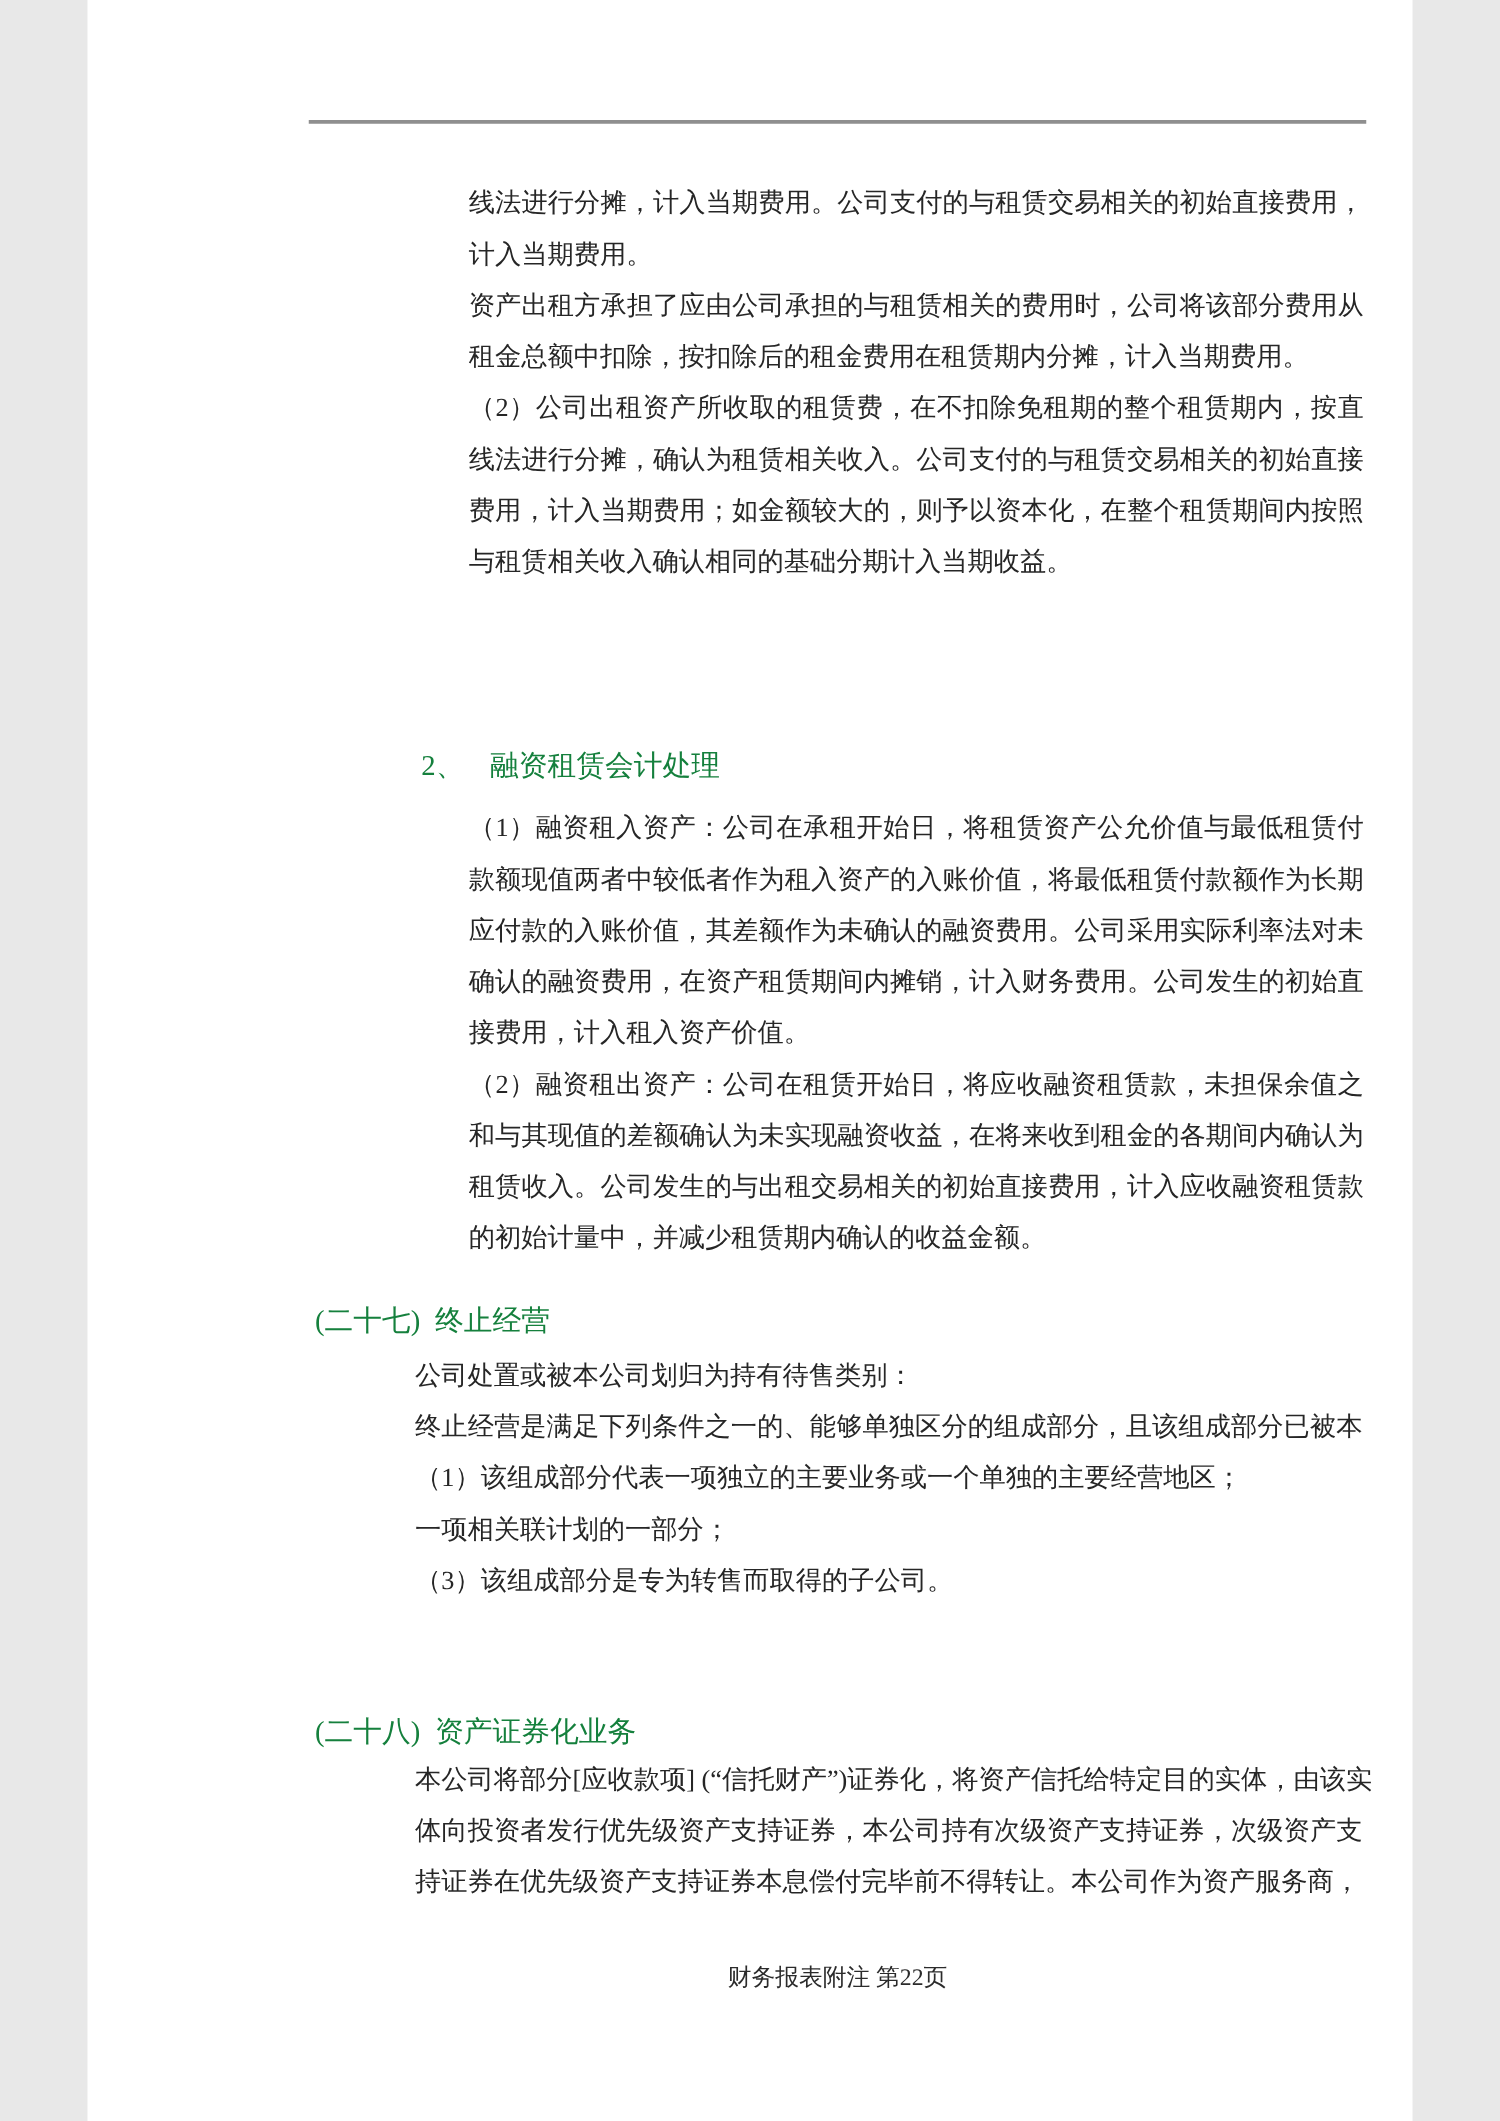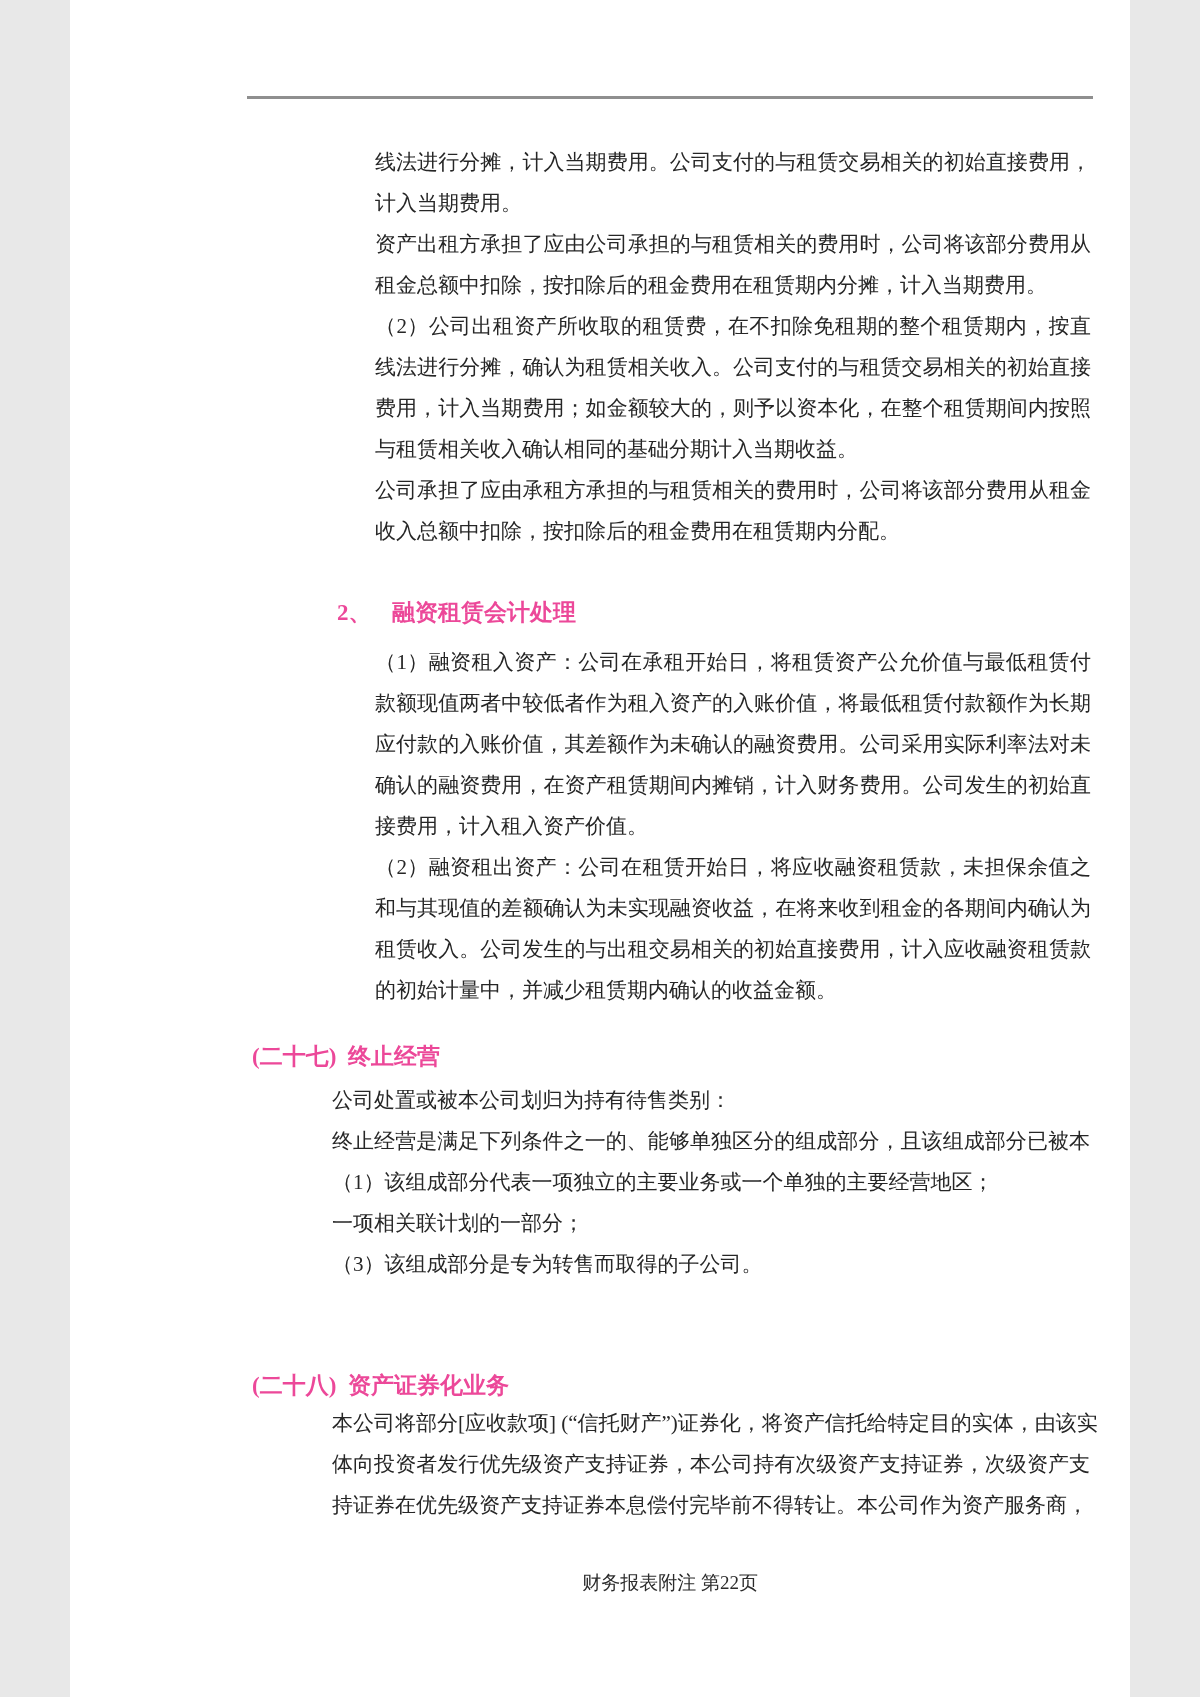--- a/index.html
+++ b/index.html
@@ -35,22 +35,22 @@
   .line {
     text-align: justify;
     text-align-last: justify;
     white-space: nowrap;
     overflow: visible;
   }
   .line.last { text-align-last: left; }
   .section-heading {
     position: absolute;
     font-size: 23px;
-    font-weight: bold;
-    color: #ec4899;
+    font-weight: normal;
+    color: #15803d;
     line-height: 30px;
     white-space: nowrap;
   }
   .heading-2 { left: 267px; top: 598px; }
   .heading-27 { left: 182px; top: 1042px; }
   .heading-28 { left: 182px; top: 1371px; }
   .heading-num { display: inline-block; }
   .heading-2 .heading-num { width: 55px; }
   .heading-27 .heading-num, .heading-28 .heading-num { width: 96px; }
   .footer {
@@ -78,24 +78,20 @@
       </div>
       <div class="para">
         <div class="line">资产出租方承担了应由公司承担的与租赁相关的费用时，公司将该部分费用从</div>
         <div class="line last">租金总额中扣除，按扣除后的租金费用在租赁期内分摊，计入当期费用。</div>
       </div>
       <div class="para">
         <div class="line">（2）公司出租资产所收取的租赁费，在不扣除免租期的整个租赁期内，按直</div>
         <div class="line">线法进行分摊，确认为租赁相关收入。公司支付的与租赁交易相关的初始直接</div>
         <div class="line">费用，计入当期费用；如金额较大的，则予以资本化，在整个租赁期间内按照</div>
         <div class="line last">与租赁相关收入确认相同的基础分期计入当期收益。</div>
-      </div>
-      <div class="para">
-        <div class="line">公司承担了应由承租方承担的与租赁相关的费用时，公司将该部分费用从租金</div>
-        <div class="line last">收入总额中扣除，按扣除后的租金费用在租赁期内分配。</div>
       </div>
     </div>
 
   <div class="section-heading heading-2">
     <span class="heading-num">2、</span><span>融资租赁会计处理</span>
   </div>
 
   <div class="text-block block-b">
       <div class="para">
         <div class="line">（1）融资租入资产：公司在承租开始日，将租赁资产公允价值与最低租赁付</div>

